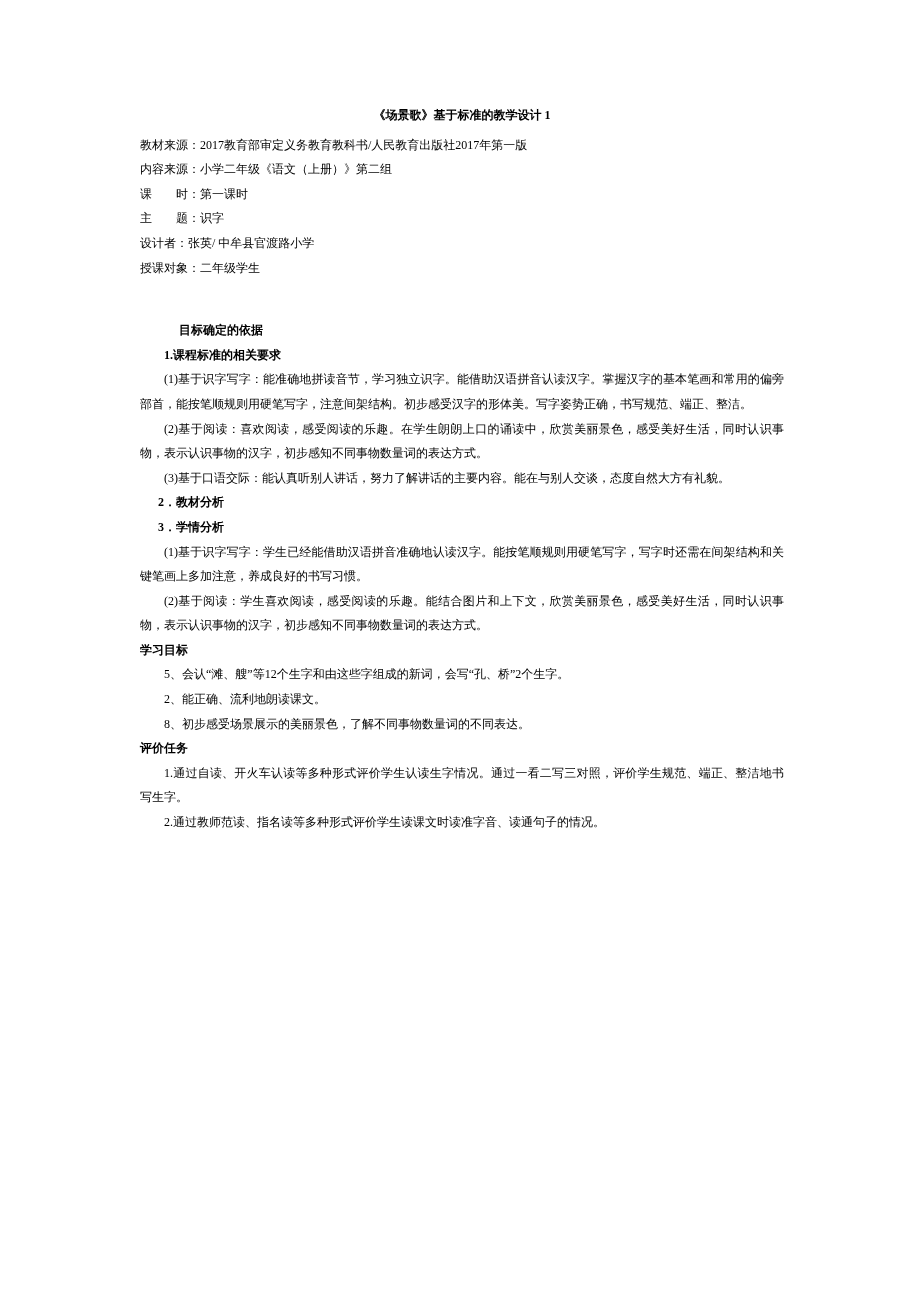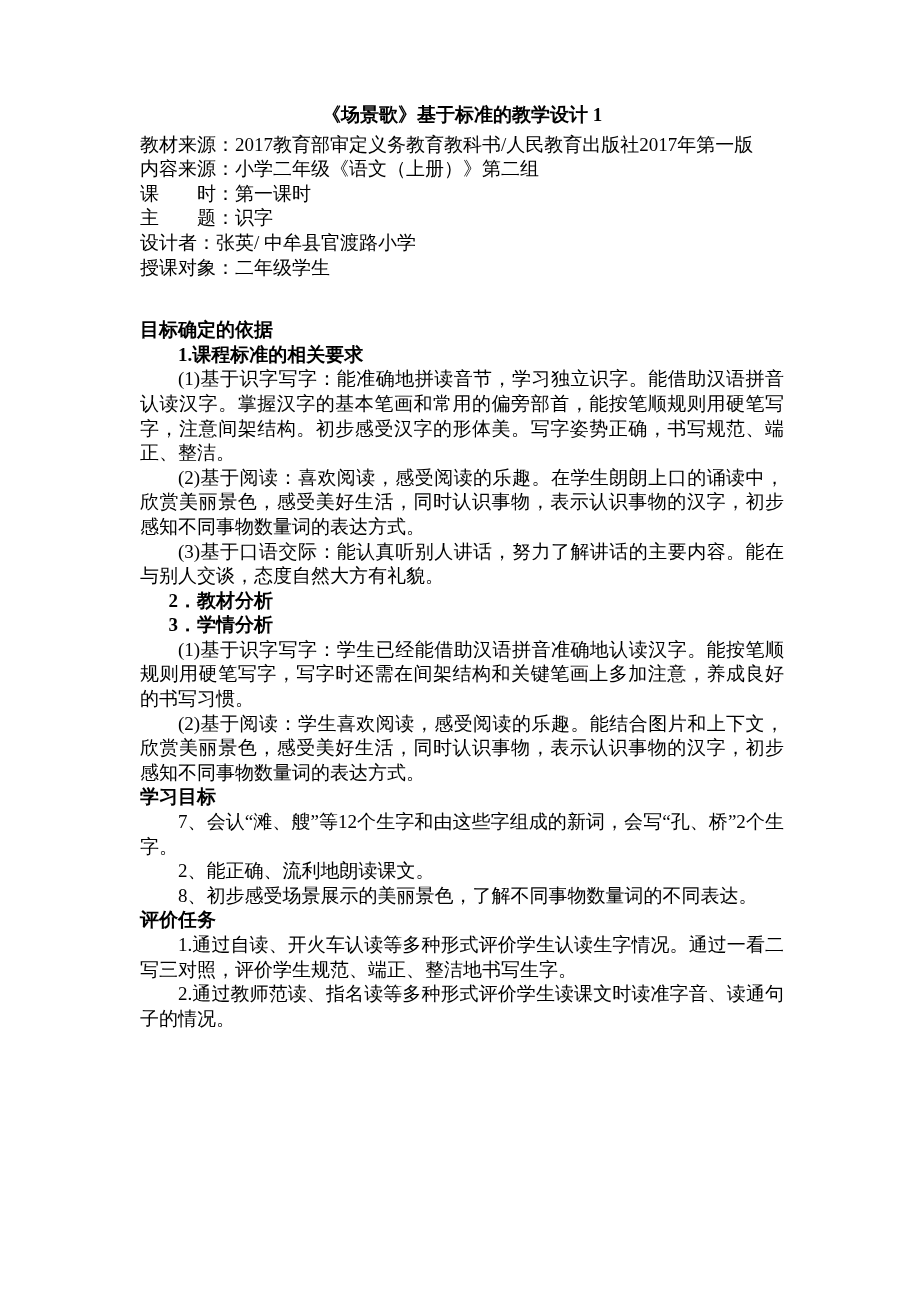--- a/index.html
+++ b/index.html
@@ -7,33 +7,33 @@
     padding: 0;
     background: #ffffff;
   }
   .page {
     width: 920px;
     min-height: 1302px;
     box-sizing: border-box;
     background: #ffffff;
     padding: 103px 136px 40px 140px;
     font-family: "Liberation Serif", "DejaVu Serif", serif;
-    font-size: 19px;
+    font-size: 12px;
     line-height: 24.6px;
     color: #000000;
   }
   p { margin: 0; text-align: justify; }
   b { font-weight: 400; }
   .title {
     text-align: center;
     font-weight: 700;
     margin-bottom: 5px;
   }
   .heading { font-weight: 700; }
-  .gap-top { margin-top: 38px; }
+  .gap-top { margin-top: 38px; margin-left: 39px; }
   .ind2  { text-indent: 2em; }
   .ind15 { text-indent: 1.5em; }
   .ind12 { text-indent: 1.2em; }
 </style>
 </head>
 <body>
 
 <div class="page">
 
   <p class="title">《场景歌》基于标准的教学设计 1</p>
@@ -52,21 +52,21 @@
   <p class="ind2"><span>(2)</span><b>基于阅读：</b><span>喜欢阅读，感受阅读的乐趣。在学生朗朗上口的诵读中，欣赏美丽景色，感受美好生活，同时认识事物，表示认识事物的汉字，初步感知不同事物数量词的表达方式。</span></p>
   <p class="ind2"><span>(3)</span><b>基于口语交际：</b><span>能认真听别人讲话，努力了解讲话的主要内容。能在与别人交谈，态度自然大方有礼貌。</span></p>
 
   <p class="heading ind15">2．教材分析</p>
 
   <p class="heading ind15">3．学情分析</p>
   <p class="ind2"><span>(1)</span><b>基于识字写字：学生已经</b><span>能借助汉语拼音准确地认读汉字。能按笔顺规则用硬笔写字，写字时还需在间架结构和关键笔画上多加注意，养成良好的书写习惯。</span></p>
   <p class="ind2"><span>(2)</span><b>基于阅读：学生</b><span>喜欢阅读，感受阅读的乐趣。能结合图片和上下文，欣赏美丽景色，感受美好生活，同时认识事物，表示认识事物的汉字，初步感知不同事物数量词的表达方式。</span></p>
 
   <p class="heading">学习目标</p>
-  <p class="ind2">7、会认“滩、艘”等12个生字和由这些字组成的新词，会写“孔、桥”2个生字。</p>
+  <p class="ind2">5、会认“滩、艘”等12个生字和由这些字组成的新词，会写“孔、桥”2个生字。</p>
   <p class="ind2">2、能正确、流利地朗读课文。</p>
   <p class="ind2">8、初步感受场景展示的美丽景色，了解不同事物数量词的不同表达。</p>
 
   <p class="heading">评价任务</p>
   <p class="ind2">1.通过自读、开火车认读等多种形式评价学生认读生字情况。通过一看二写三对照，评价学生规范、端正、整洁地书写生字。</p>
   <p class="ind2">2.通过教师范读、指名读等多种形式评价学生读课文时读准字音、读通句子的情况。</p>
 
 </div>
 
 </body></html>

